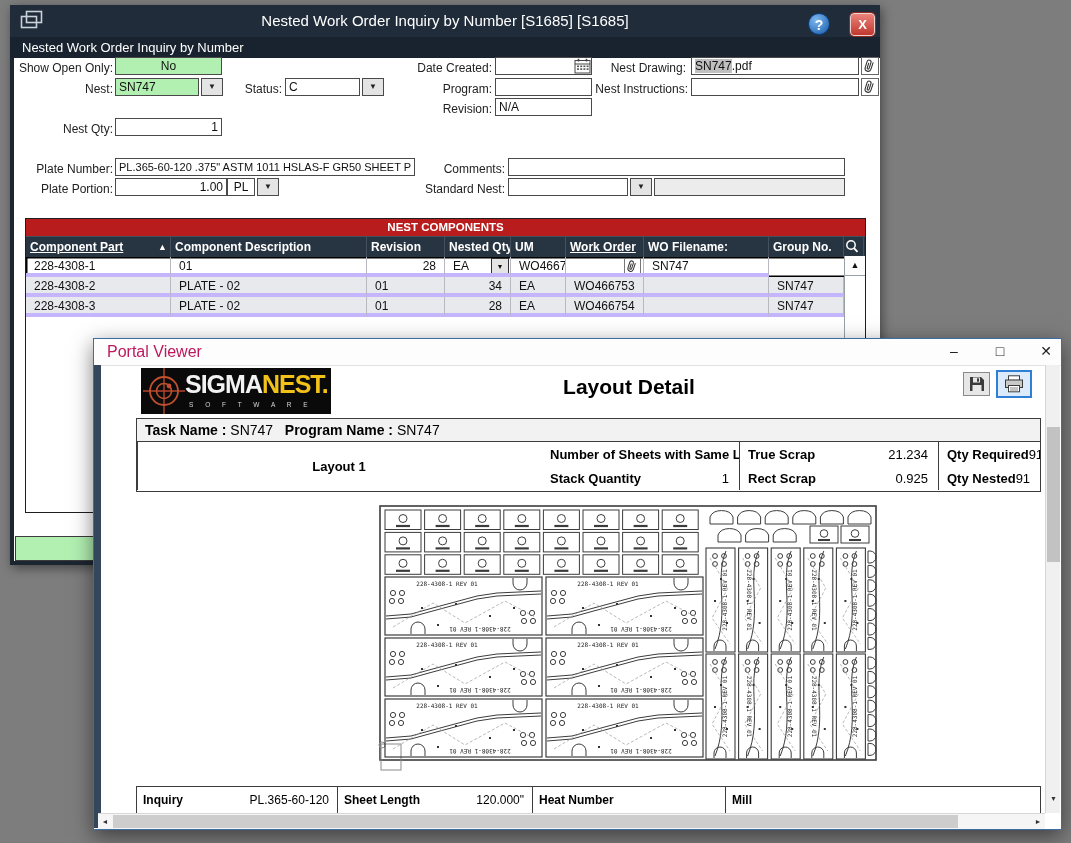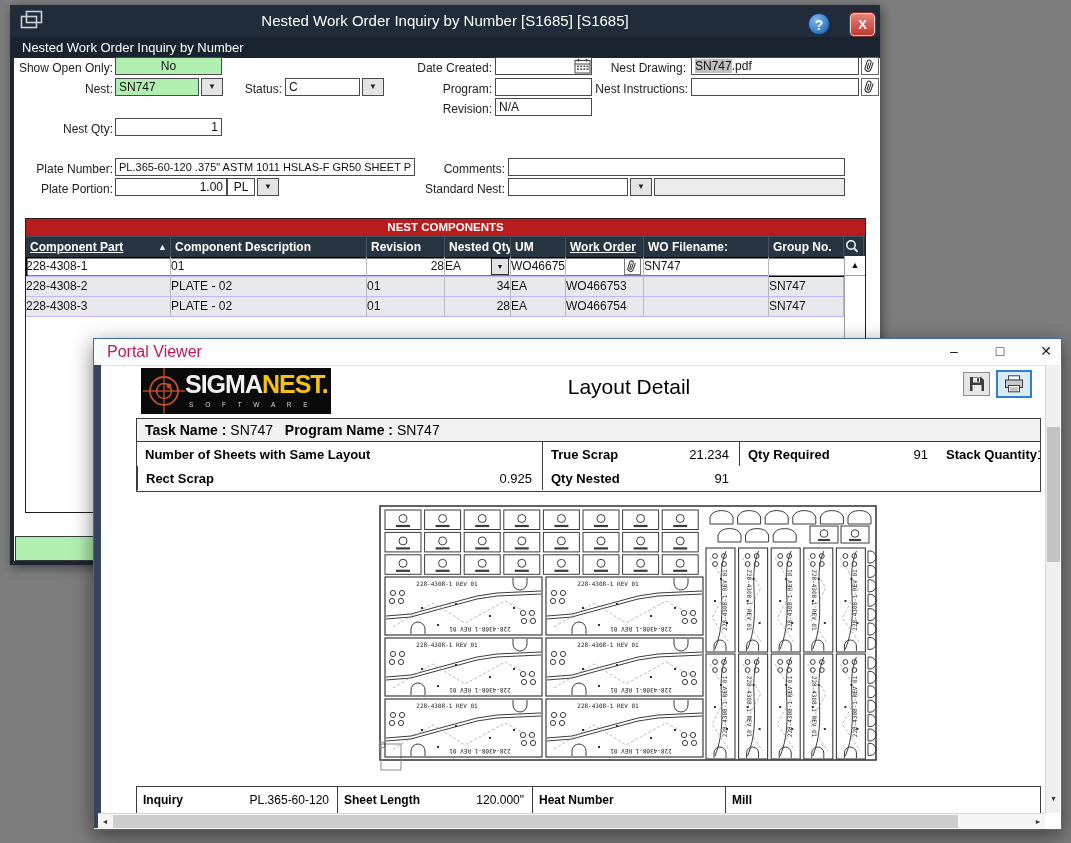--- a/index.html
+++ b/index.html
@@ -26,38 +26,38 @@
   .hl{background:#c0c0c0}
   
   .nc-table{left:15px;top:213px;width:841px;height:295px;border:1.5px solid #1e1e1e;background:#fff;box-sizing:border-box}
   .nc-title{height:17px;background:#b91c1c;color:#fff;font-weight:bold;font-size:11.5px;text-align:center;line-height:17px;border-bottom:1px solid #46505c}
   .nc-head,.nc-row{display:grid;grid-template-columns:145px 196px 78px 66px 55px 78px 125px 75px 20px;height:20px}
   .nc-head{background:#273441;color:#fff;font-weight:bold;font-size:12px}
   .nc-head .c{padding:0 4px;line-height:20px;border-right:1px solid #46505c;white-space:nowrap;overflow:hidden;position:relative}
   .hu{text-decoration:underline}
   .sort{position:absolute;right:3px;top:0;font-size:9px}
   .nc-row{font-size:12px;color:#111}
-  .nc-row .c{padding:0 0;line-height:19px;border-right:1px solid #b6bac0;border-bottom:1px solid #c4b5fd;white-space:nowrap;overflow:hidden;position:relative}
+  .nc-row .c{padding:0 8px;line-height:19px;border-right:1px solid #b6bac0;border-bottom:4px solid #c4b5fd;white-space:nowrap;overflow:hidden;position:relative}
   .row-alt{background:#e7e9ed}
   .row-sel{background:#fff;box-shadow:inset 0 0 0 1.5px #000}
   .scroll-strip{right:0;top:37px;width:20px;bottom:0;border-left:1px solid #9aa0a8;background:#fff}
   .scroll-up{height:19px;border-bottom:1px solid #9aa0a8;text-align:center;font-size:9px;line-height:19px;color:#111;background:#fdfdfd}
   .green-bar{left:5px;top:531px;width:310px;height:25px;background:#b2f0b2;border:1px solid #3c3c3c;box-sizing:border-box}
   
   .portal{left:93px;top:338px;width:969px;height:492px;background:#fff;border:1px solid #3a6ea5;box-sizing:border-box;box-shadow:0 6px 20px rgba(0,0,0,.5);z-index:10}
   .p-titlebar{left:0;top:0;width:100%;height:26px;background:#fdfdfd;border-bottom:1px solid #e2e2e2}
   .p-title{left:13px;top:0;font-size:16px;line-height:26px;color:#be185d}
   .p-ctl{top:0;width:30px;height:26px;text-align:center;line-height:24px;font-size:14px;color:#222}
   .p-strip{left:0;top:26px;width:7px;height:463px;background:#33465c}
   .tool-btn{box-sizing:border-box;text-align:center}
   .logo{left:47px;top:29px;width:190px;height:46px;background:#0a0a0a;overflow:hidden}
   .logo-text{left:44px;top:2px;font-weight:bold;font-size:25px;letter-spacing:-1px;white-space:nowrap}
   .logo-white{color:#f2f2f2}.logo-yellow{color:#f2c21a}
   .logo-tag{left:48px;top:33px;font-size:6.5px;letter-spacing:5px;color:#d8d8d8;white-space:nowrap}
-  .p-heading{left:370px;top:36px;width:330px;text-align:center;font-size:21px;font-weight:normal;color:#000}
+  .p-heading{left:370px;top:36px;width:330px;text-align:center;font-size:21px;font-weight:bold;color:#000}
   .stats-box{left:42px;top:79px;width:905px;height:74px;border:1.5px solid #3c3c3c;box-sizing:border-box;background:#fff}
   .task-band{height:22px;background:#f2f2f2;border-bottom:1.5px solid #3c3c3c;font-size:14px;line-height:22px;padding-left:8px;white-space:nowrap;overflow:hidden}
   .task-band b{font-weight:bold}
   .stats-grid{display:grid;grid-template-columns:405px 197px 199px 1fr;grid-auto-rows:24px}
   .st-cell{display:flex;justify-content:space-between;align-items:center;padding:0 10px 0 8px;font-size:13px;overflow:hidden;white-space:nowrap}
   .st-cell b{font-weight:bold}
   .bl{border-left:1.5px solid #3c3c3c}
   .layout-cell{grid-row:1 / span 2;display:flex;align-items:center;justify-content:center;font-weight:bold;font-size:13px}
   .footer-box{left:42px;top:447px;width:905px;height:27px;border:1.5px solid #3c3c3c;border-bottom:none;box-sizing:border-box;display:grid;grid-template-columns:200px 195px 193px 197px 1fr}
   .ft-cell{display:flex;justify-content:space-between;align-items:center;padding:0 8px 0 6px;font-size:12px;white-space:nowrap;overflow:hidden}
@@ -259,20 +259,21 @@
           <b>Number of Sheets with Same Layout</b>
         </div>
       <div class="st-cell bl">
           <b>True Scrap</b>
           <span>21.234</span>
         </div>
       <div class="st-cell bl">
           <b>Qty Required</b>
           <span>91</span>
         </div>
+      <div class="st-cell bl layout-cell">Layout 1</div>
       <div class="st-cell">
           <b>Stack Quantity</b>
           <span>1</span>
         </div>
       <div class="st-cell bl">
           <b>Rect Scrap</b>
           <span>0.925</span>
         </div>
       <div class="st-cell bl">
           <b>Qty Nested</b>

